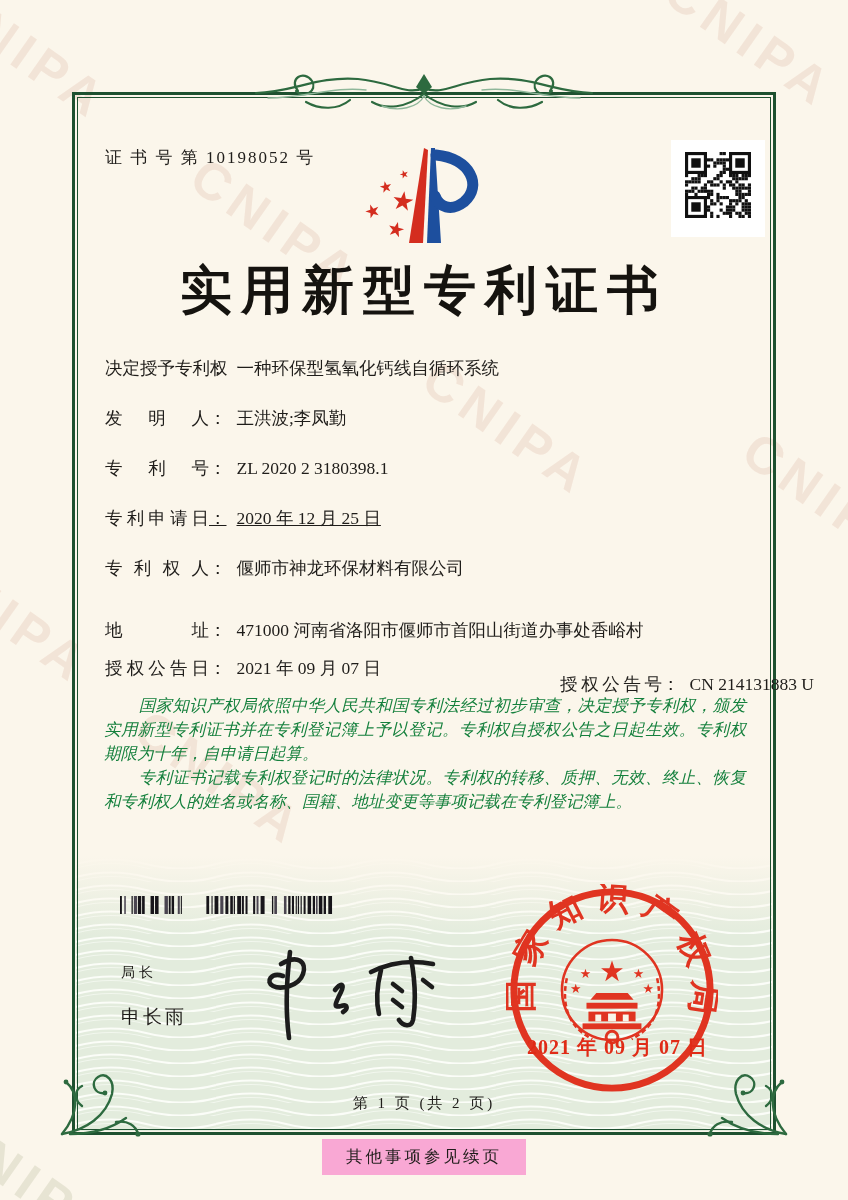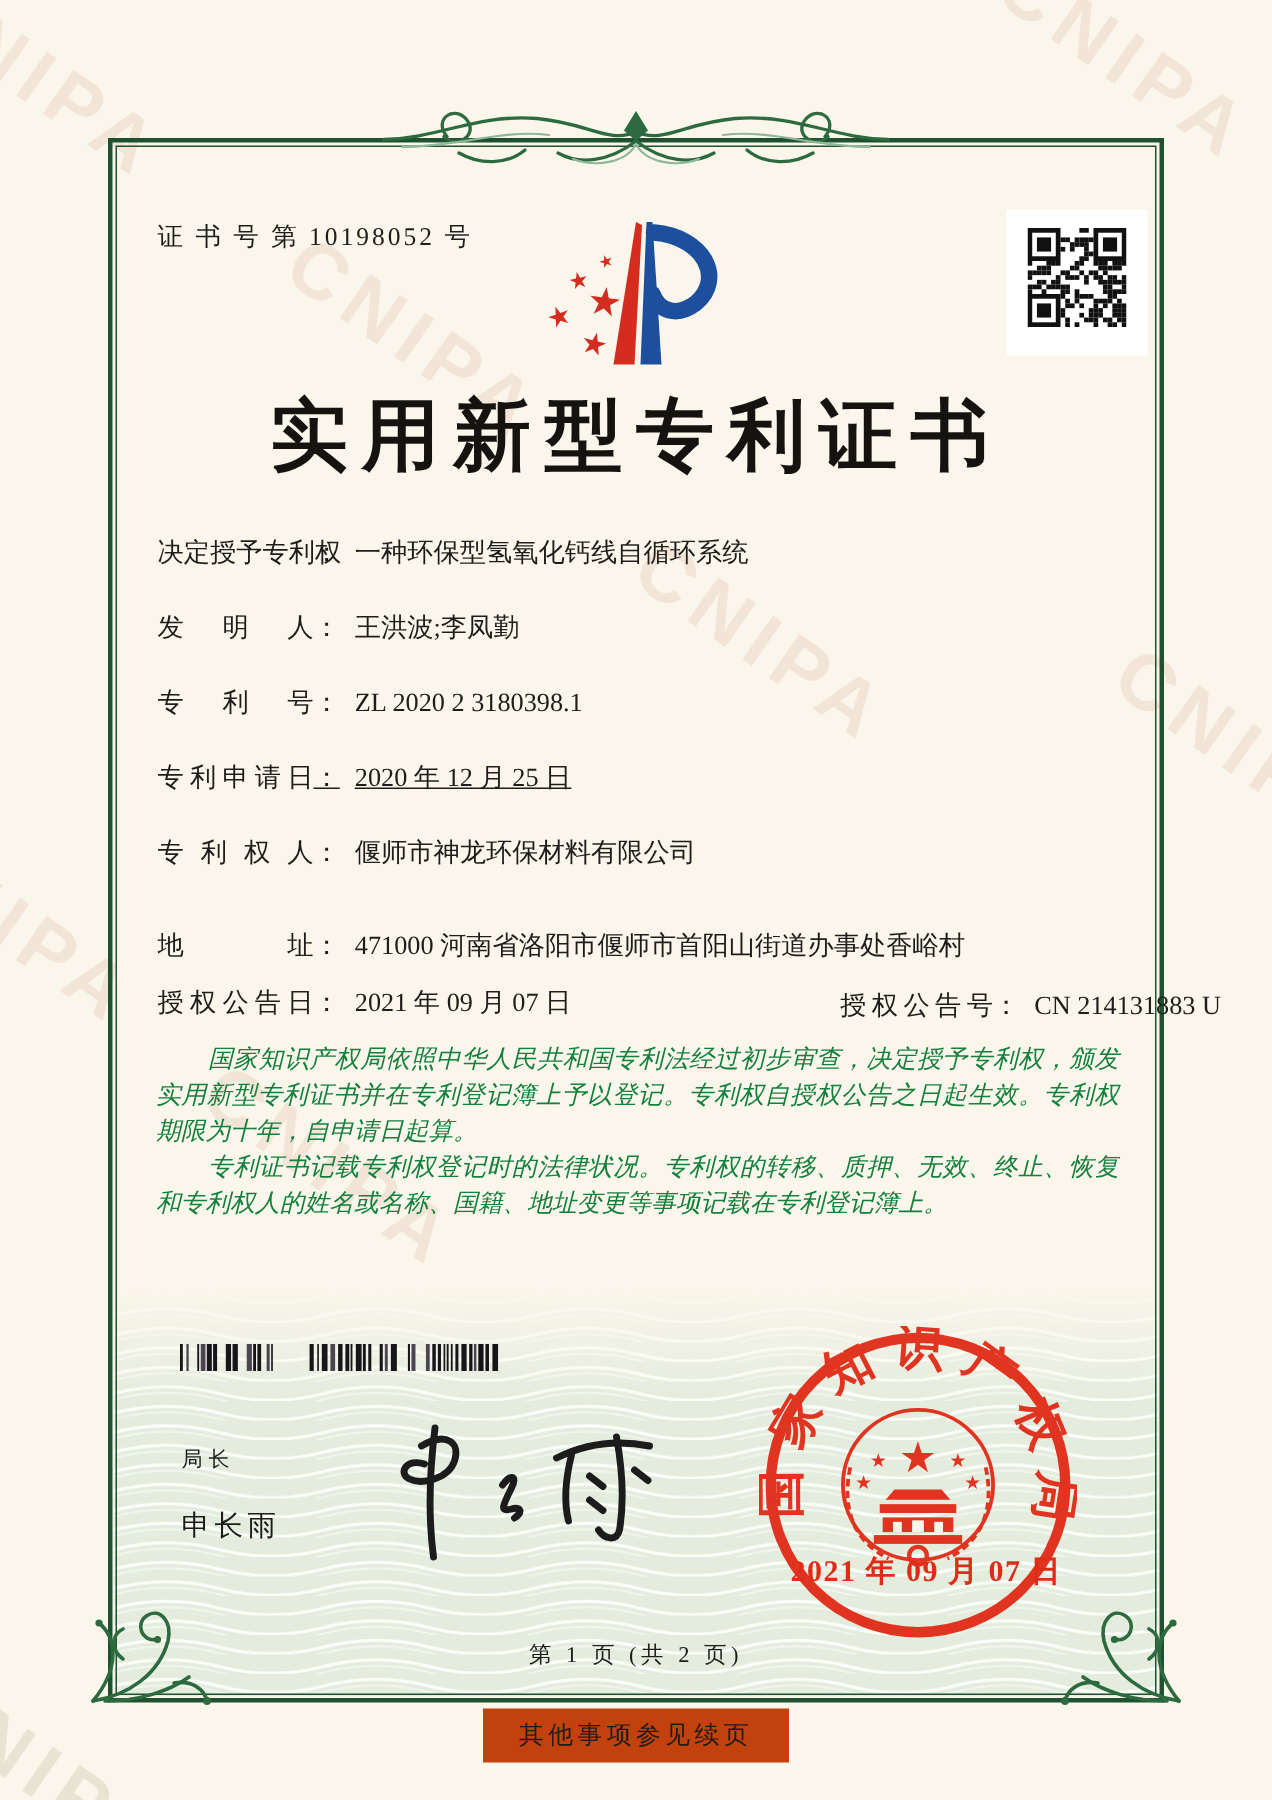--- a/index.html
+++ b/index.html
@@ -35,21 +35,21 @@
   .qr-box{position:absolute;left:671px;top:140px;width:94px;height:97px;background:#ffffff;z-index:2;}
   .qr-box svg{position:absolute;left:14px;top:12px;}
   .title{
     position:absolute;left:0;right:0;top:256px;text-align:center;
     font-size:52px;font-weight:bold;letter-spacing:9px;color:#15130f;z-index:2;
   }
   
   .frow{position:absolute;left:105px;font-size:17.5px;line-height:23px;z-index:2;white-space:nowrap;}
   .flabel{display:inline-block;width:104px;text-align:justify;text-align-last:justify;vertical-align:top;}
   .fcolon{margin-right:10px;}
-  .grant-no{position:absolute;left:455px;top:2px;}
+  .grant-no{position:absolute;left:455px;top:16px;}
   .grant-no .flabel{width:102px;}
   
   .body-text{
     position:absolute;left:104px;top:694px;width:642px;z-index:2;
     font-size:16.5px;line-height:24px;font-style:italic;
     text-align:justify;color:#15803d;
   }
   .body-text p{margin:0;text-indent:2.1em;}
   
   .barcode{position:absolute;left:120px;top:896px;z-index:2;}
@@ -60,21 +60,21 @@
   
   .seal{position:absolute;left:506px;top:884px;z-index:2;opacity:.95;}
   .seal-date{
     position:absolute;left:527px;top:1034px;z-index:3;
     font-size:20px;font-weight:bold;letter-spacing:1px;color:#e02b17;white-space:nowrap;
   }
   
   .page-no{position:absolute;left:0;right:0;top:1094px;text-align:center;font-size:15px;letter-spacing:3px;z-index:2;}
   .continuation{
     position:absolute;left:50%;top:1139px;transform:translateX(-50%);
-    background:#c2410c;padding:7px 24px;font-size:16.5px;letter-spacing:3px;z-index:2;white-space:nowrap;
+    background:#f9a8d4;padding:7px 24px;font-size:16.5px;letter-spacing:3px;z-index:2;white-space:nowrap;
   }
   
   .ornament-top{position:absolute;left:254px;top:62px;z-index:3;}
   .corner{position:absolute;z-index:3;}
   .corner.bl{left:56px;top:1048px;}
   .corner.br{left:700px;top:1048px;transform:scaleX(-1);}
 </style>
 </head>
 <body>
 

